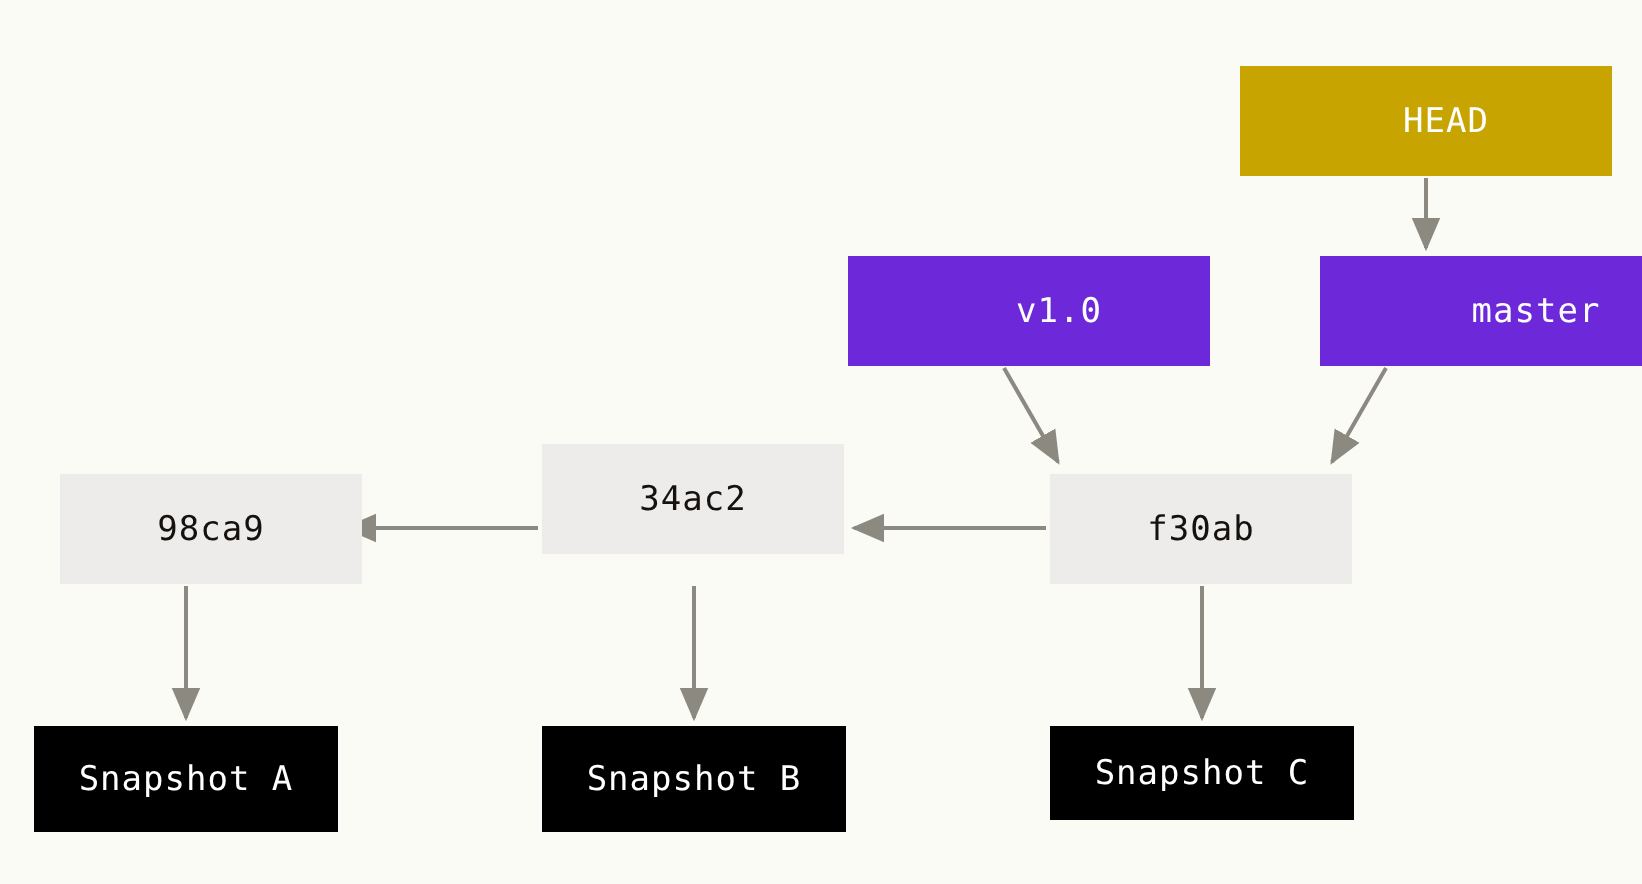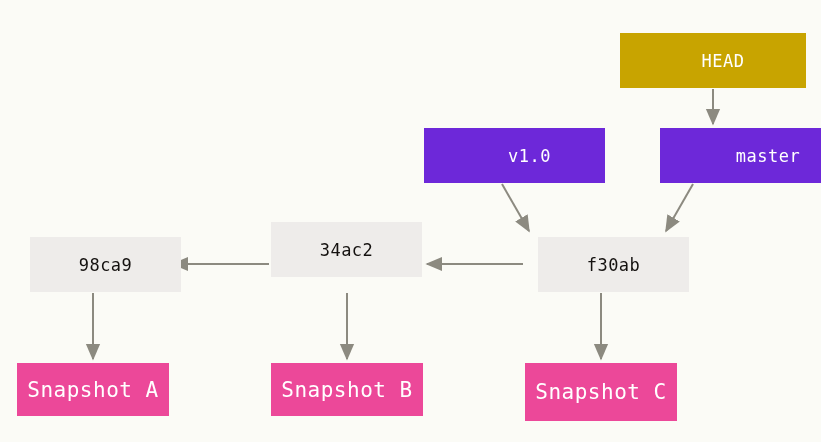--- a/index.html
+++ b/index.html
@@ -44,23 +44,23 @@
     color: #ffffff;
     font-size: 17px;
     padding-left: 30px;
   }
   .node-commit {
     background: #eeecea;
     color: #14110f;
     font-size: 17px;
   }
   .node-snapshot {
-    background: #ec4899;
+    background: #000000;
     color: #ffffff;
-    font-size: 21px;
+    font-size: 17px;
   }
 </style>
 </head>
 <body>
 
 <div id="diagram">
 
   <svg class="svg-layer" viewBox="0 0 821 442" width="821" height="442">
     <defs>
       <marker id="arrowhead" markerWidth="9" markerHeight="9" refX="7.6" refY="4" orient="auto" markerUnits="strokeWidth">
@@ -93,29 +93,29 @@
   </div>
 
   <div class="node node-commit" style="left:17px; top:237px; width:151px; height:55px;margin-left:13px;">
     <span>98ca9</span>
   </div>
 
   <div class="node node-commit" style="left:271px; top:222px; width:151px; height:55px;">
     <span>34ac2</span>
   </div>
 
-  <div class="node node-commit" style="left:525px; top:237px; width:151px; height:55px;margin-left:13px;">
+  <div class="node node-commit" style="left:525px; top:237px; width:151px; height:55px;">
     <span>f30ab</span>
   </div>
 
   <div class="node node-snapshot" style="left:17px; top:363px; width:152px; height:53px;">
     <span>Snapshot A</span>
   </div>
 
   <div class="node node-snapshot" style="left:271px; top:363px; width:152px; height:53px;text-align:right;">
     <span>Snapshot B</span>
   </div>
 
-  <div class="node node-snapshot" style="left:525px; top:363px; width:152px; height:58px;">
+  <div class="node node-snapshot" style="left:525px; top:363px; width:152px; height:47px;">
     <span>Snapshot C</span>
   </div>
 
 </div>
 
 </body></html>

